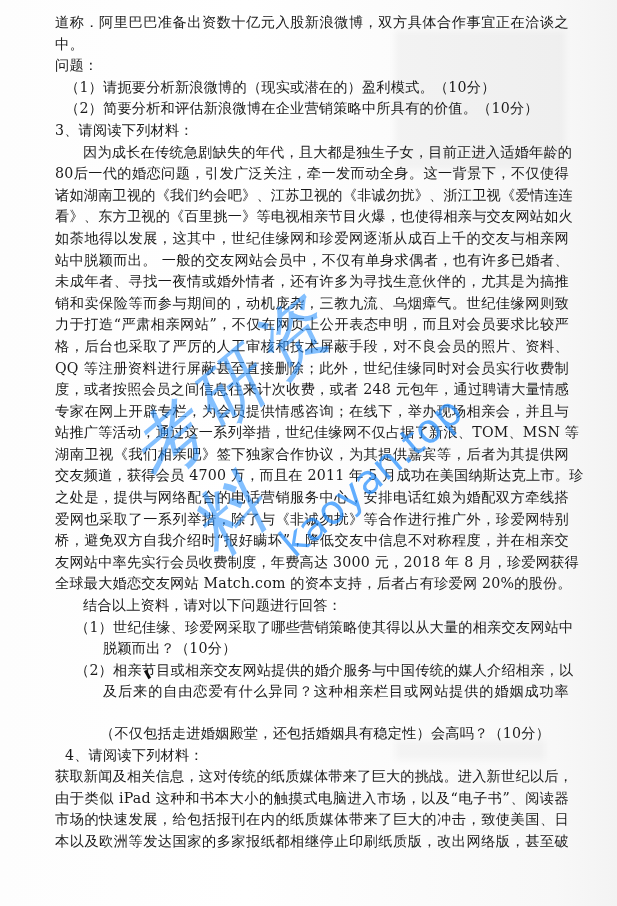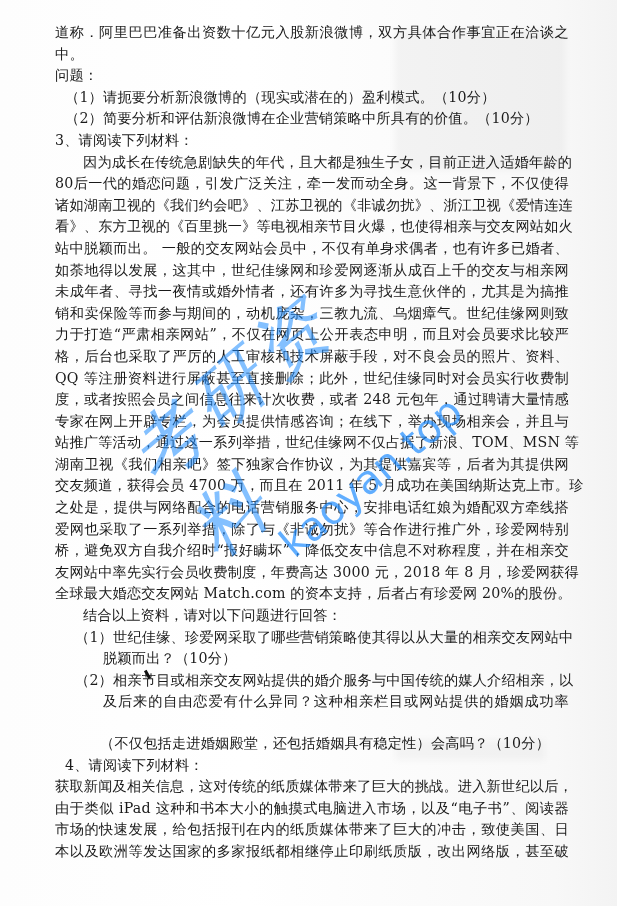--- a/index.html
+++ b/index.html
@@ -16,21 +16,21 @@
   }
   .ghost {
     position: absolute; left: 395px; top: 30px; width: 170px; height: 140px;
     background: rgba(0,0,0,0.035); filter: blur(3px);
   }
   .ghost2 {
     position: absolute; left: 395px; top: 740px; width: 150px; height: 20px;
     background: rgba(0,0,0,0.03); filter: blur(3px);
   }
   .content {
-    position: absolute; left: 55px; top: 22px; width: 514px;
+    position: absolute; left: 55px; top: 12px; width: 514px;
   }
   .line {
     height: 21.6px; line-height: 21.6px;
     font-size: 14.2px; white-space: nowrap;
     letter-spacing: 0.2px;
     text-align: justify; text-align-last: justify;
   }
   .line.last { text-align-last: left; }
   .ind1 { padding-left: 10px; }
   .ind2 { padding-left: 20px; }
@@ -75,22 +75,22 @@
       <div class="line">道称．阿里巴巴准备出资数十亿元入股新浪微博，双方具体合作事宜正在洽谈之</div>
       <div class="line last">中。</div>
       <div class="line last">问题：</div>
       <div class="line ind1 last">（1）请扼要分析新浪微博的（现实或潜在的）盈利模式。（10分）</div>
       <div class="line ind1 last">（2）简要分析和评估新浪微博在企业营销策略中所具有的价值。（10分）</div>
       <div class="line last">3、请阅读下列材料：</div>
       <div class="line ind3">因为成长在传统急剧缺失的年代，且大都是独生子女，目前正进入适婚年龄的</div>
       <div class="line">80后一代的婚恋问题，引发广泛关注，牵一发而动全身。这一背景下，不仅使得</div>
       <div class="line">诸如湖南卫视的《我们约会吧》、江苏卫视的《非诚勿扰》、浙江卫视《爱情连连</div>
       <div class="line">看》、东方卫视的《百里挑一》等电视相亲节目火爆，也使得相亲与交友网站如火</div>
+      <div class="line">如荼地得以发展，这其中，世纪佳缘网和珍爱网逐渐从成百上千的交友与相亲网</div>
       <div class="line">站中脱颖而出。 一般的交友网站会员中，不仅有单身求偶者，也有许多已婚者、</div>
-      <div class="line">如荼地得以发展，这其中，世纪佳缘网和珍爱网逐渐从成百上千的交友与相亲网</div>
       <div class="line">未成年者、寻找一夜情或婚外情者，还有许多为寻找生意伙伴的，尤其是为搞推</div>
       <div class="line">销和卖保险等而参与期间的，动机庞杂，三教九流、乌烟瘴气。世纪佳缘网则致</div>
       <div class="line">力于打造“严肃相亲网站”，不仅在网页上公开表态申明，而且对会员要求比较严</div>
       <div class="line">格，后台也采取了严厉的人工审核和技术屏蔽手段，对不良会员的照片、资料、</div>
       <div class="line">QQ 等注册资料进行屏蔽甚至直接删除；此外，世纪佳缘同时对会员实行收费制</div>
       <div class="line">度，或者按照会员之间信息往来计次收费，或者 248 元包年，通过聘请大量情感</div>
       <div class="line">专家在网上开辟专栏，为会员提供情感咨询；在线下，举办现场相亲会，并且与</div>
       <div class="line">站推广等活动，通过这一系列举措，世纪佳缘网不仅占据了新浪、TOM、MSN 等</div>
       <div class="line">湖南卫视《我们相亲吧》签下独家合作协议，为其提供嘉宾等，后者为其提供网</div>
       <div class="line">交友频道，获得会员 4700 万，而且在 2011 年 5 月成功在美国纳斯达克上市。珍</div>

